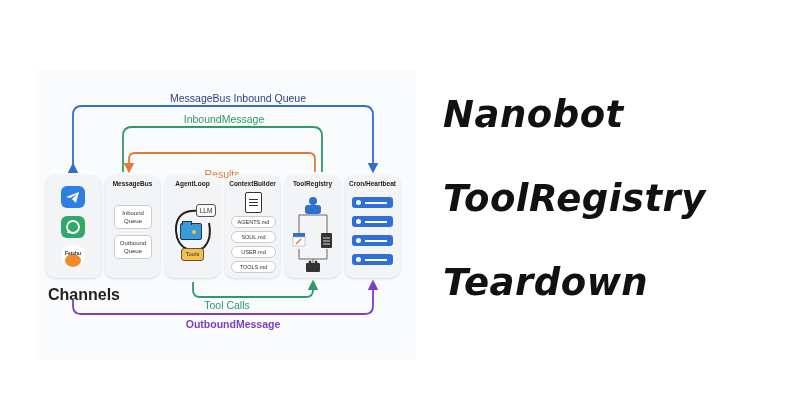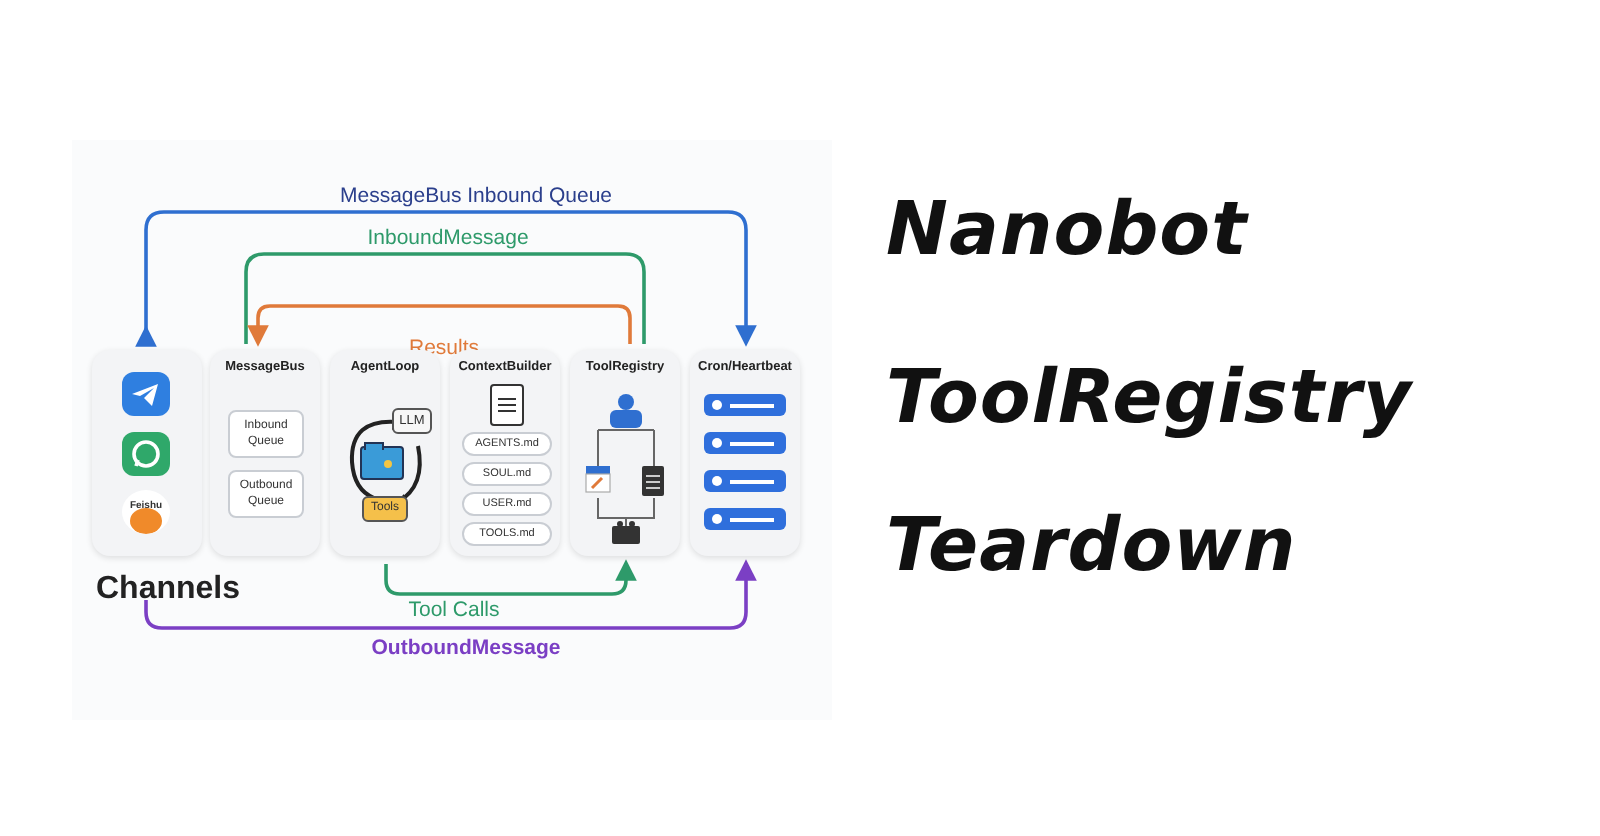--- a/index.html
+++ b/index.html
@@ -143,13 +143,13 @@
       <div class="line"></div>
     </div>
   <div class="cron-bar" style="top:79px;">
       <div class="dot"></div>
       <div class="line"></div>
     </div>
 </div>
 
 <div class="title-line" style="top:93px;">Nanobot</div>
 <div class="title-line" style="top:177px;">ToolRegistry</div>
-<div class="title-line" style="top:251px;">Teardown</div>
+<div class="title-line" style="top:261px;">Teardown</div>
 
 </body></html>

